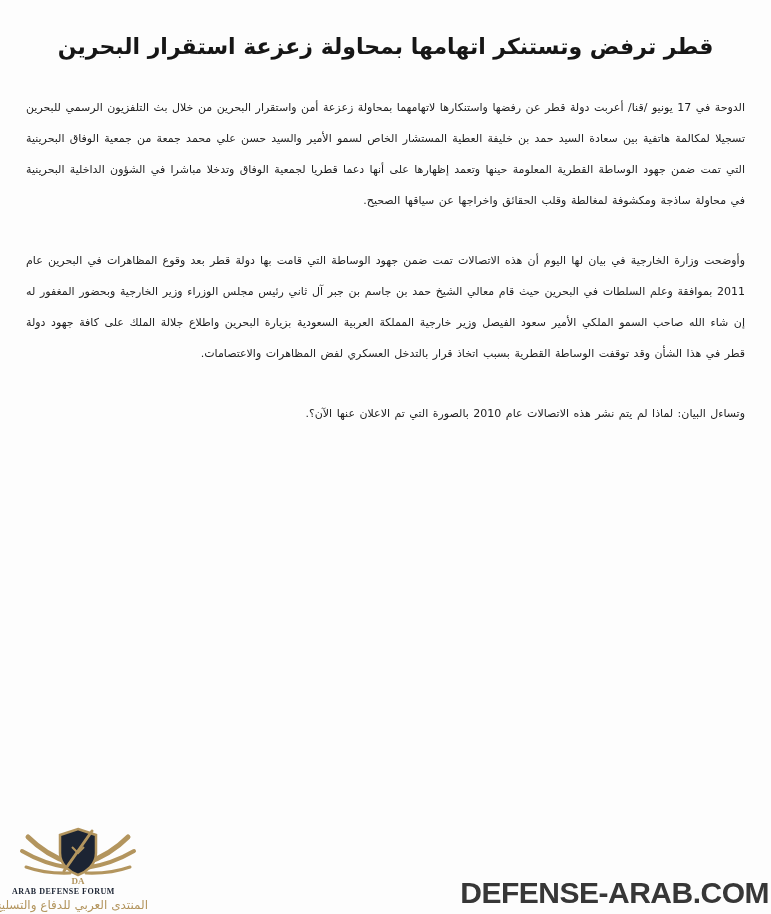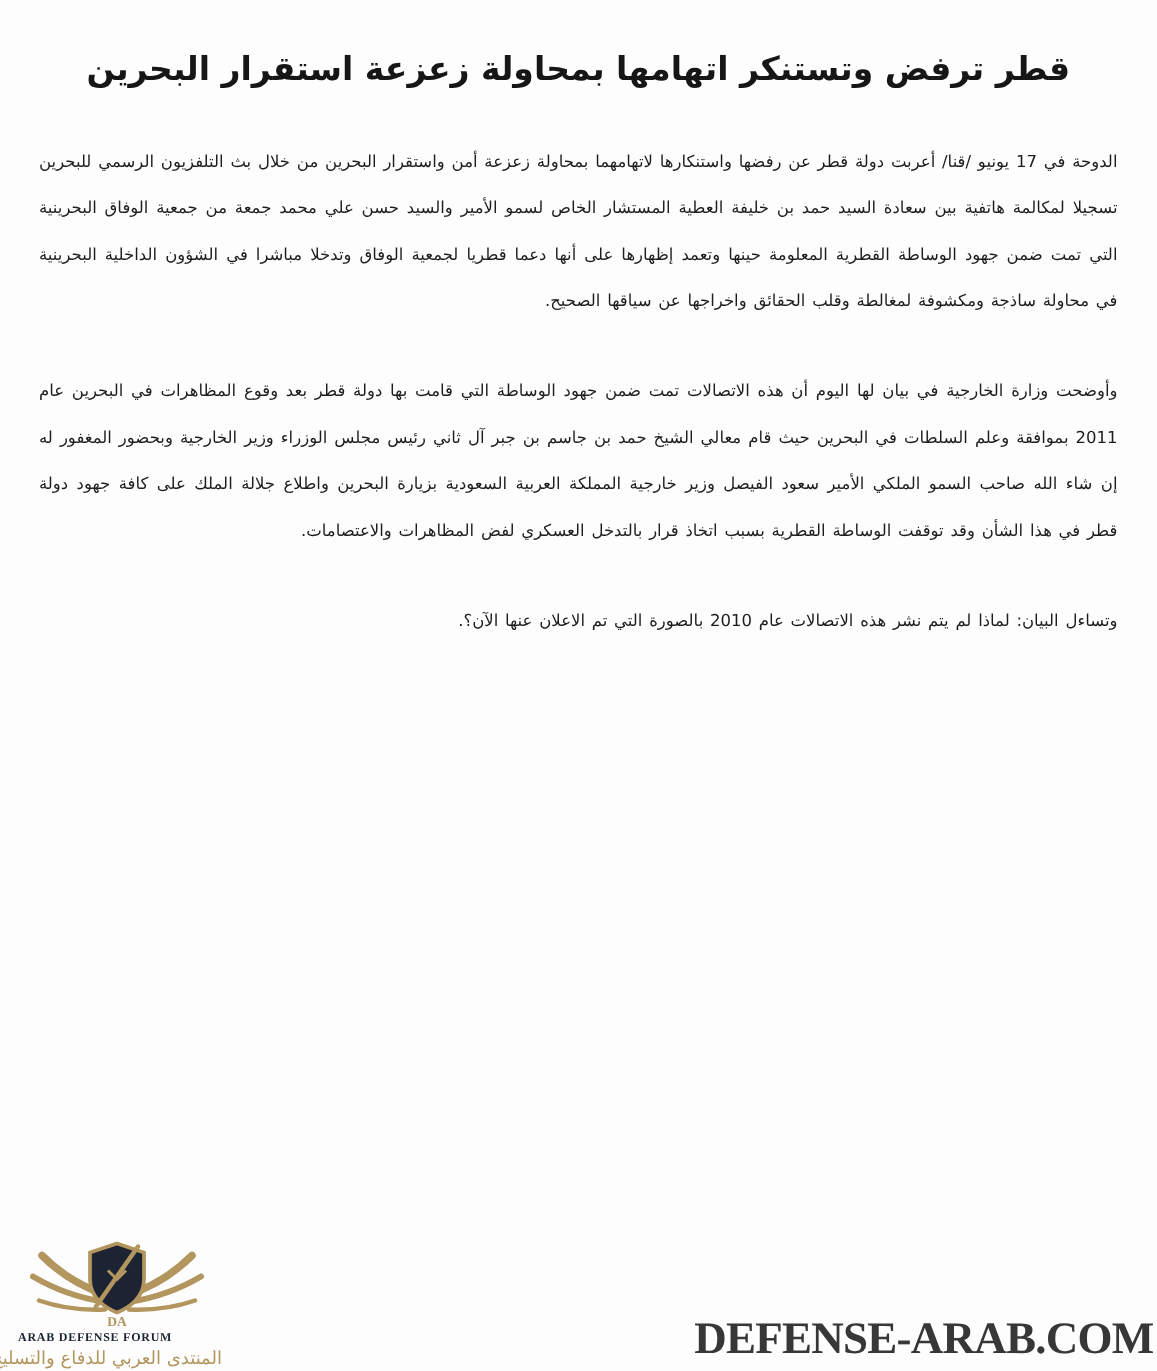--- a/index.html
+++ b/index.html
@@ -51,21 +51,21 @@
     direction:rtl;
     font-size:12px;
     color:#b3955e;
     margin-top:2px;
     white-space:nowrap;
   }
   .watermark {
     position:absolute;
     right:2px;
     bottom:4px;
-    font-family:Liberation Serif, serif;
+    font-family:Liberation Sans, sans-serif;
     font-size:30px;
     font-weight:700;
     letter-spacing:-0.5px;
     color:#373737;
     white-space:nowrap;
   }
 </style>
 </head>
 <body>
 

